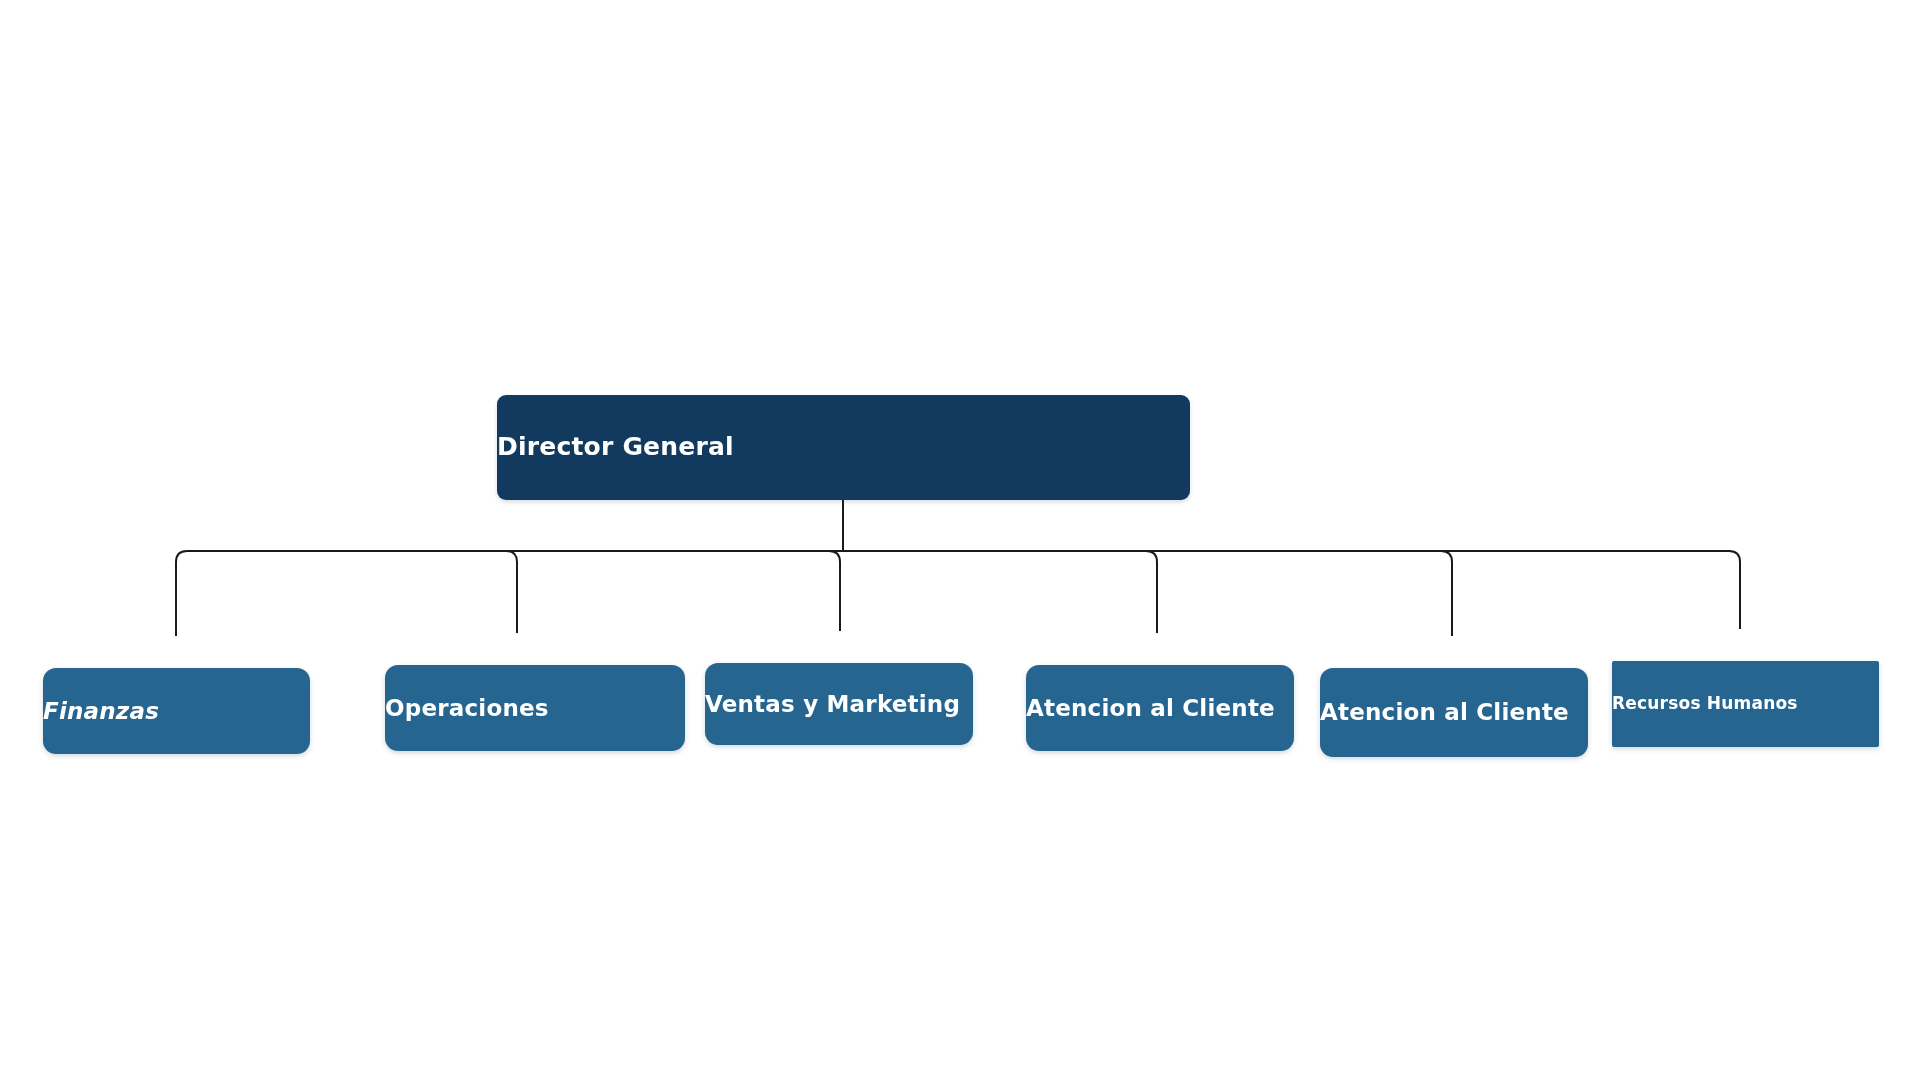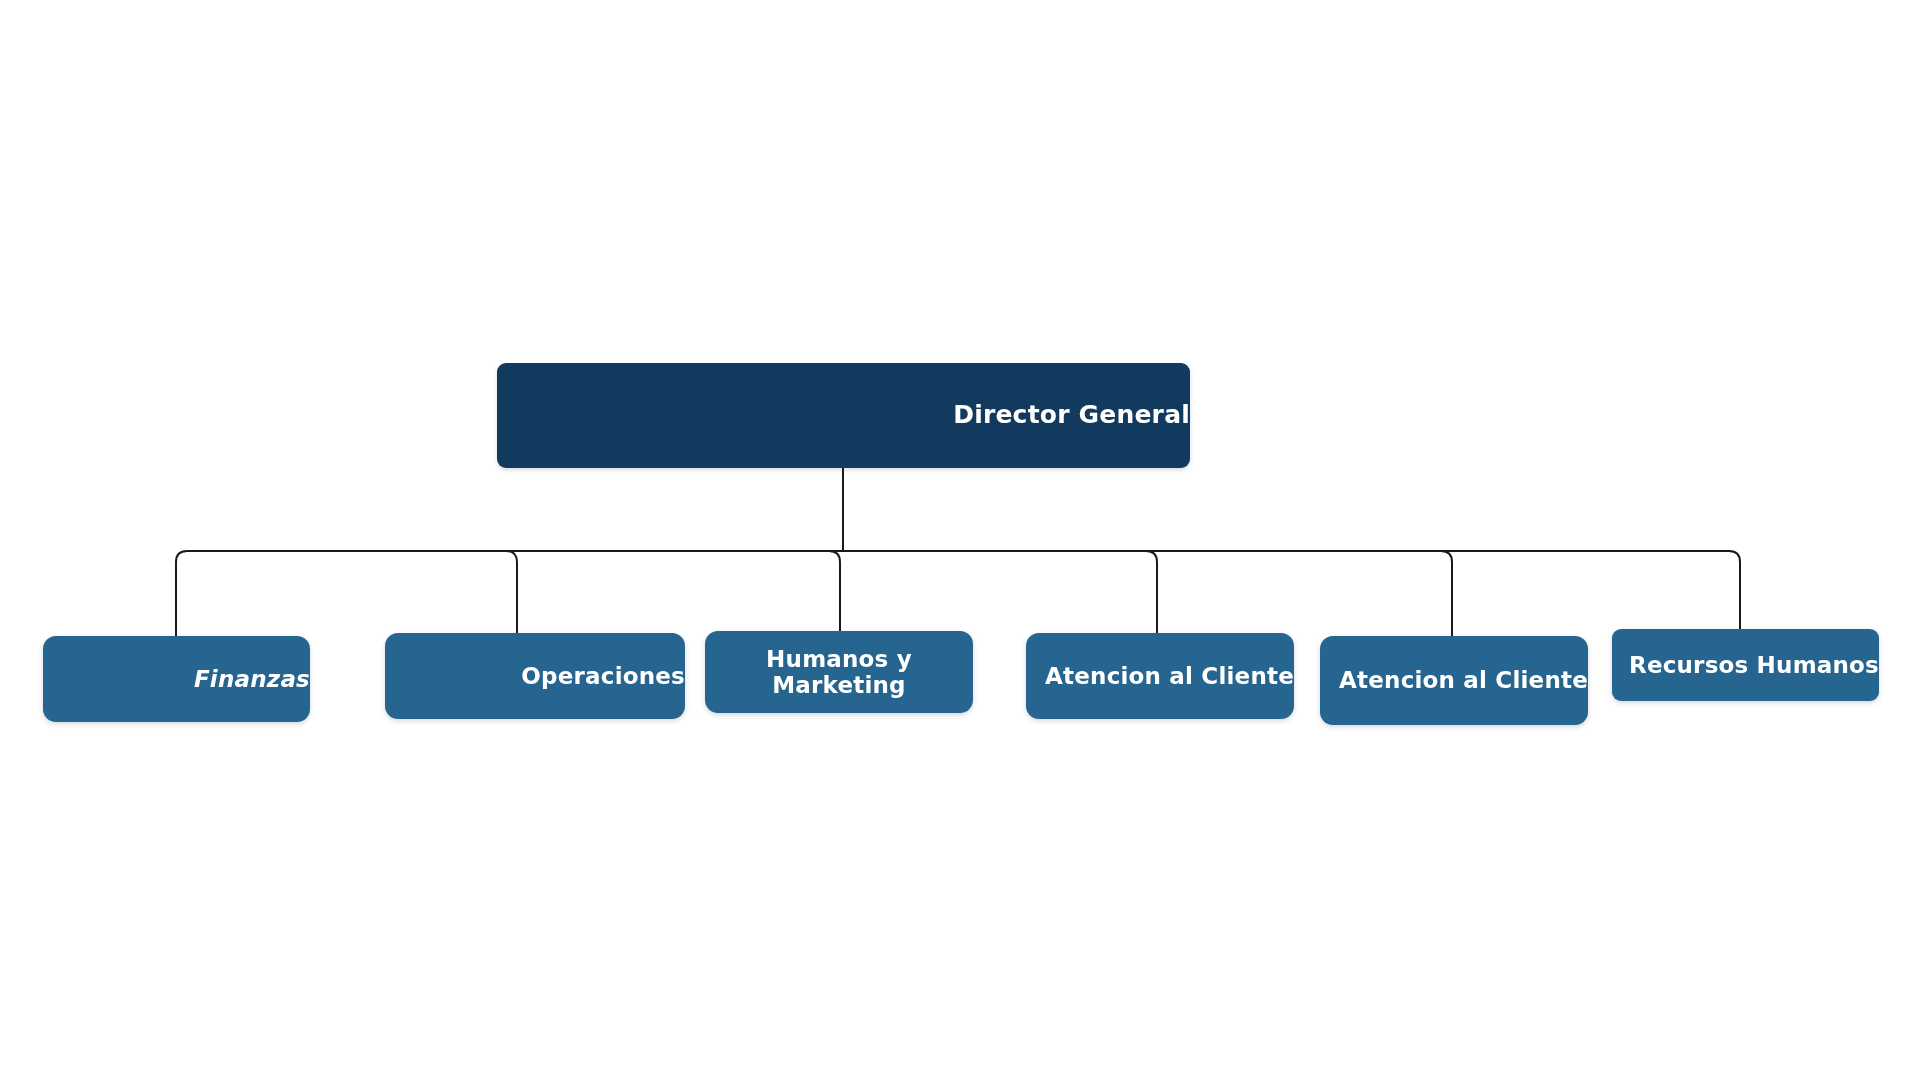--- a/index.html
+++ b/index.html
@@ -23,26 +23,27 @@
     top: 0;
     width: 1916px;
     height: 1078px;
     pointer-events: none;
   }
   .node {
     position: absolute;
     box-sizing: border-box;
     display: flex;
     align-items: center;
-    justify-content: flex-end;
+    justify-content: flex-start;
     text-align: center;
     color: #ffffff;
     font-weight: bold;
     letter-spacing: 0.2px;
     line-height: 1.15;
+    margin-top: 32px;
     -webkit-font-smoothing: antialiased;
   }
   .node-root {
     background: #123a5e;
     border-radius: 9px;
     font-size: 25px;
     box-shadow: 0 2px 4px rgba(30,60,90,0.18);
   }
   .node-child {
     background: #26658f;
@@ -72,26 +73,26 @@
   </div>
 
   <div id="child-nodes">
       <div class="node node-child" style="left: 43px; top: 636px; width: 267px; height: 86px; background: rgb(38, 101, 143); color: rgb(255, 255, 255); border-radius: 13px; font-size: 23px; font-style: italic;">
         <span>Finanzas</span>
       </div>
       <div class="node node-child" style="left: 385px; top: 633px; width: 300px; height: 86px; background: rgb(38, 101, 143); color: rgb(255, 255, 255); border-radius: 13px; font-size: 23px;">
         <span>Operaciones</span>
       </div>
       <div class="node node-child" style="left: 705px; top: 631px; width: 268px; height: 82px; background: rgb(38, 101, 143); color: rgb(255, 255, 255); border-radius: 13px; font-size: 23px;">
-        <span>Humanos y Marketing</span>
+        <span>Ventas y Marketing</span>
       </div>
       <div class="node node-child" style="left: 1026px; top: 633px; width: 268px; height: 86px; background: rgb(38, 101, 143); color: rgb(255, 255, 255); border-radius: 13px; font-size: 23px;">
         <span>Atencion al Cliente</span>
       </div>
       <div class="node node-child" style="left: 1320px; top: 636px; width: 268px; height: 89px; background: rgb(38, 101, 143); color: rgb(255, 255, 255); border-radius: 13px; font-size: 23px;">
         <span>Atencion al Cliente</span>
       </div>
-      <div class="node node-child" style="left: 1612px; top: 629px; width: 267px; height: 72px; background: rgb(38, 101, 143); color: rgb(255, 255, 255); border-radius: 9px; font-size: 23px;">
+      <div class="node node-child" style="left: 1612px; top: 629px; width: 267px; height: 86px; background: rgb(38, 101, 143); color: rgb(255, 255, 255); border-radius: 2px; font-size: 17px;">
         <span>Recursos Humanos</span>
       </div>
     </div>
 
 </div>
 
 </body></html>

